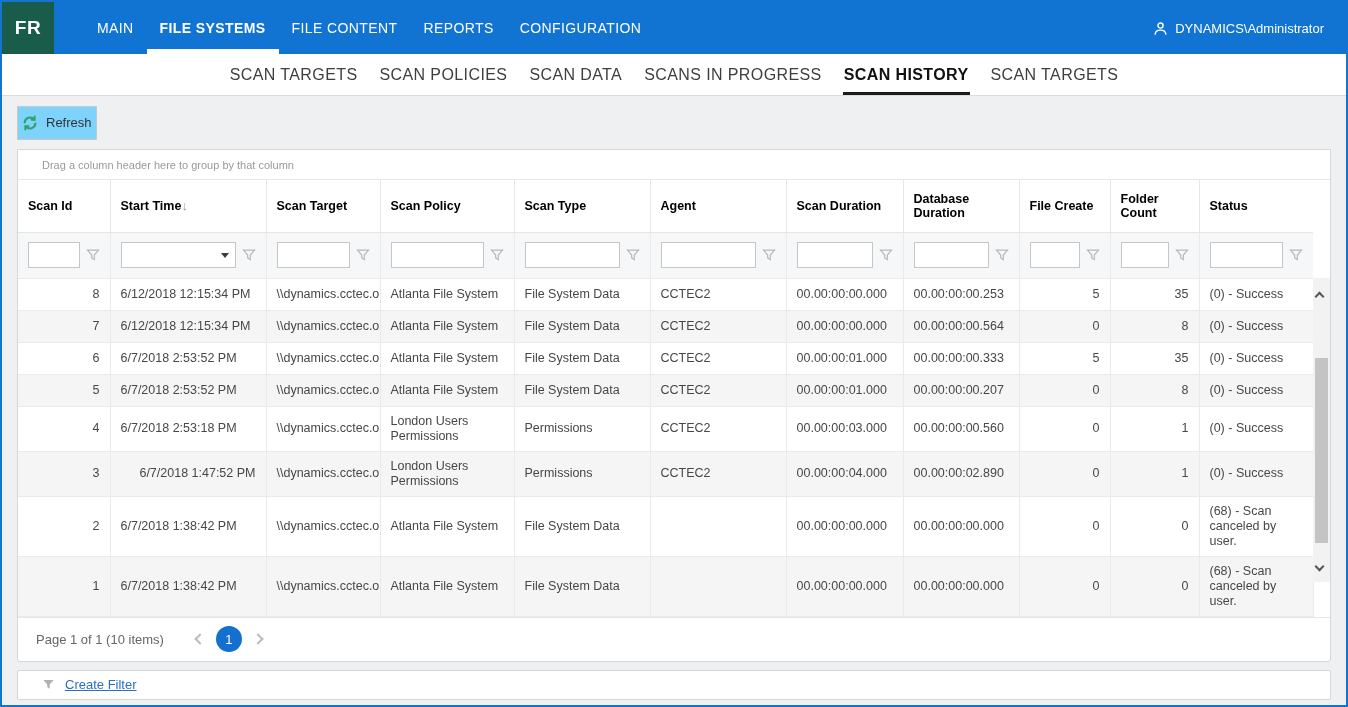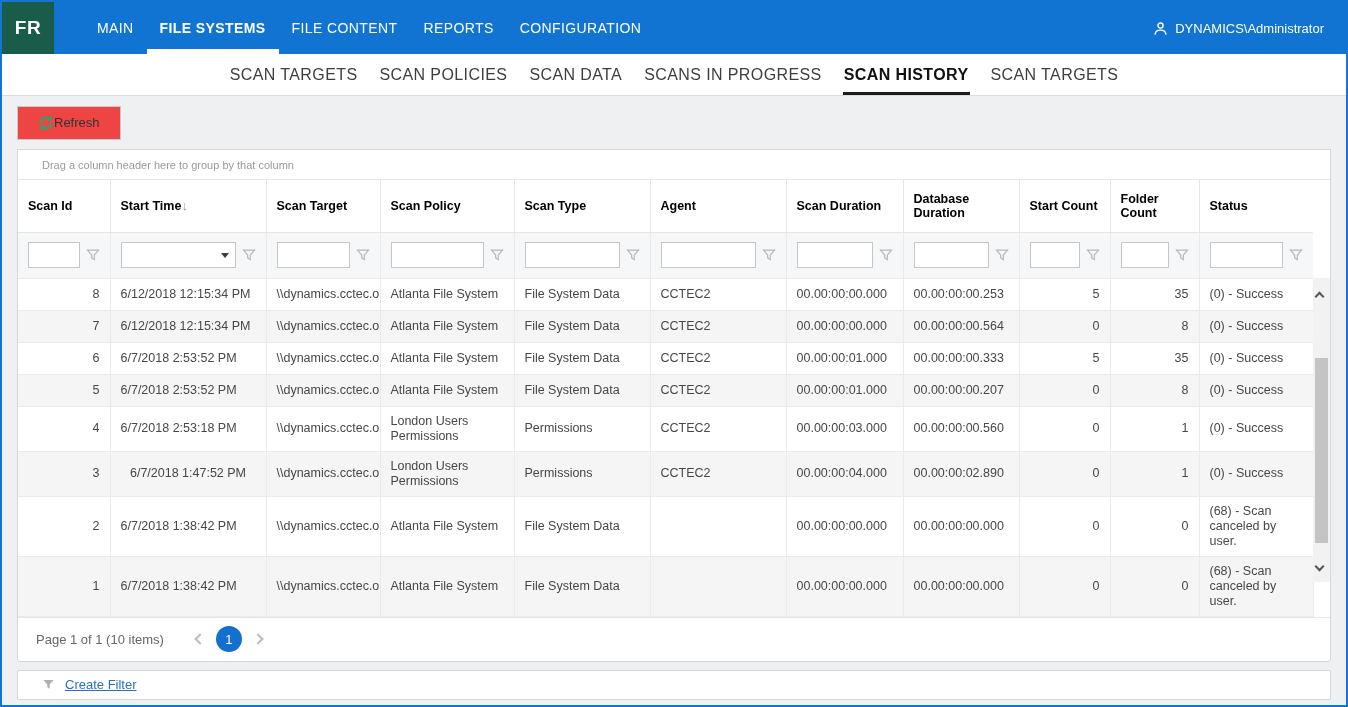--- a/index.html
+++ b/index.html
@@ -20,22 +20,22 @@
 
   
   .subnav { height:42px; background:#fff; border-bottom:1px solid #dcdcdc; display:flex; justify-content:center; align-items:stretch; }
   .subnav-item { position:relative; display:flex; align-items:center; padding:0 11px; color:#3e3e3e;
                  font-size:16px; letter-spacing:0.4px; cursor:pointer; }
   .subnav-item.active { font-weight:bold; color:#111; }
   .subnav-item.active::after { content:""; position:absolute; left:10px; right:10px; bottom:0; height:3px; background:#1c1c1c; }
 
   
   .toolbar { height:53px; display:flex; align-items:center; padding:0 15px; }
-  .btn-refresh { display:flex; align-items:center; gap:0; height:34px; padding:0 20px;
-                 background:#ef4444; border:1px solid #c9c9c9; font-size:13px; color:#333; cursor:pointer; }
+  .btn-refresh { display:flex; align-items:center; gap:8px; height:34px; padding:0 4px;
+                 background:#7dd3fc; border:1px solid #c9c9c9; font-size:13px; color:#333; cursor:pointer; }
 
   
   .card { position:relative; margin:0 15px; background:#fff; border:1px solid #d6d6d6; border-radius:0 0 3px 3px; }
   .group-hint { height:30px; line-height:30px; padding-left:24px; font-size:11px; color:#9a9a9a; border-bottom:1px solid #e6e6e6; }
 
   table.grid { border-collapse:collapse; table-layout:fixed; width:1295px; font-size:12.5px; }
   .grid th { height:52px; padding:4px 10px; text-align:left; vertical-align:middle; font-size:12.5px;
              color:#000; border-right:1px solid #e6e6e6; border-bottom:1px solid #e6e6e6; cursor:pointer; }
   .grid th .th-flex { display:flex; align-items:center; justify-content:flex-start; }
   .sort-arrow { color:#9a9a9a; font-weight:normal; font-size:13px; }
@@ -172,21 +172,21 @@
                 <span>Start Time</span>
             <span class="sort-arrow">↓</span>
               </span>
           </th>
           <th><span>Scan Target</span></th>
           <th><span>Scan Policy</span></th>
           <th><span>Scan Type</span></th>
           <th><span>Agent</span></th>
           <th><span>Scan Duration</span></th>
           <th><span>Database Duration</span></th>
-          <th><span>Start Count</span></th>
+          <th><span>File Create</span></th>
           <th><span>Folder Count</span></th>
           <th><span>Status</span></th>
         </tr>
         <tr class="filter-row">
           <td>
               <div class="fcell">
                 <div class="fwrap" style="max-width:56px;"><input style=""></div>
                 <span class="funnel-btn">
                   <svg width="14" height="14" viewBox="0 0 14 14">
                     <path d="M1.5 2.2h11L8.3 7v4.6L5.7 10V7L1.5 2.2z" fill="none" stroke="#b8b8b8" stroke-width="1.2"></path>
@@ -357,21 +357,21 @@
             <td class="nw" style="text-align: left;">Permissions</td>
             <td class="nw" style="text-align: left;">CCTEC2</td>
             <td class="nw" style="text-align: left;">00.00:00:03.000</td>
             <td class="nw" style="text-align: left;">00.00:00:00.560</td>
             <td class="nw" style="text-align: right;">0</td>
             <td class="nw" style="text-align: right;">1</td>
             <td style="text-align: left;">(0) - Success</td>
           </tr>
           <tr class="alt">
             <td class="nw" style="text-align: right;">3</td>
-            <td class="nw" style="text-align: center;">6/7/2018 1:47:52 PM</td>
+            <td class="nw" style="text-align: right;">6/7/2018 1:47:52 PM</td>
             <td class="nw" style="text-align: left;">\\dynamics.cctec.org</td>
             <td style="text-align: left;">London Users Permissions</td>
             <td class="nw" style="text-align: left;">Permissions</td>
             <td class="nw" style="text-align: left;">CCTEC2</td>
             <td class="nw" style="text-align: left;">00.00:00:04.000</td>
             <td class="nw" style="text-align: left;">00.00:00:02.890</td>
             <td class="nw" style="text-align: right;">0</td>
             <td class="nw" style="text-align: right;">1</td>
             <td style="text-align: left;">(0) - Success</td>
           </tr>

